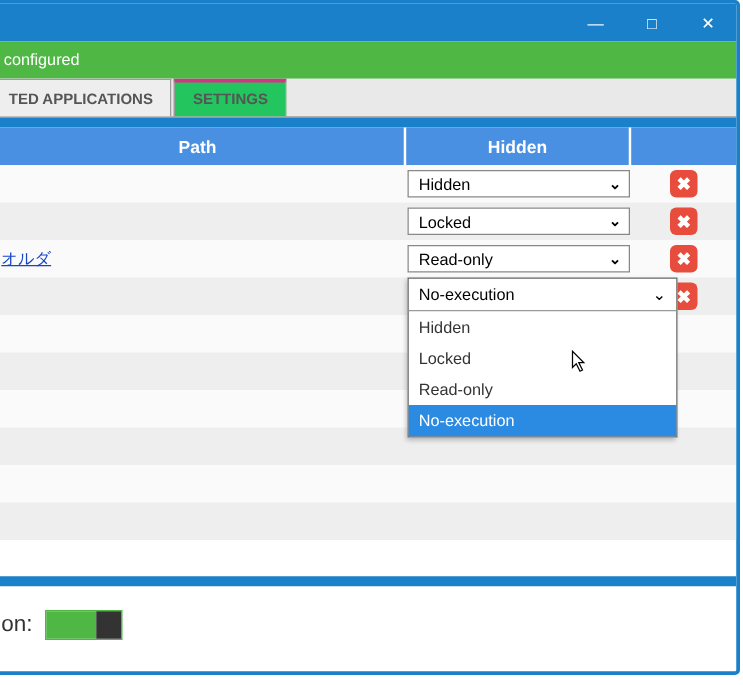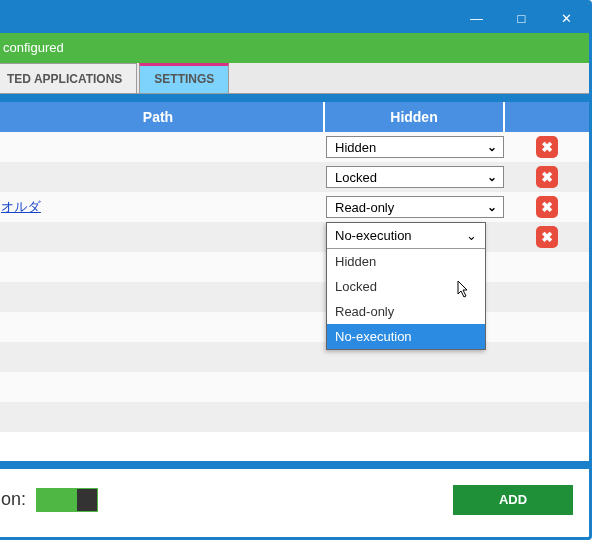--- a/index.html
+++ b/index.html
@@ -5,39 +5,39 @@
   * { box-sizing: border-box; margin: 0; padding: 0; }
   body { font-family: "Segoe UI", Arial, sans-serif; font-size: 13px; background: #fff; width: 594px; height: 548px; overflow: hidden; position: relative; }
   .window { position: absolute; left: -10px; top: 0; width: 602px; height: 540px; border: 3px solid #1a80c9; border-radius: 4px; background: #fff; overflow: hidden; }
   .titlebar { height: 30px; background: #1a80c9; display: flex; justify-content: flex-end; align-items: center; }
   .win-btn { width: 45px; height: 30px; display: flex; align-items: center; justify-content: center; color: #fff; }
   .win-btn.close { background: transparent; }
   .green-strip { background: #4fb845; color: #fff; height: 30px; line-height: 30px; padding: 0 10px; font-size: 13px; }
   .tabs { display: flex; background: #e9e9e9; border-bottom: 1px solid #9c9c9c; }
   .tab { height: 30px; padding: 0 14px; line-height: 30px; color: #555; font-weight: 700; font-size: 12px; border: 1px solid #9c9c9c; margin-right: 2px; background: #eeeeee; border-bottom: none; }
   .tab.first { border-left: none; }
-  .tab.active { background: #7dd3fc; border-top: 3px solid #d63384; line-height: 26px; }
+  .tab.active { background: #22c55e; border-top: 3px solid #d63384; line-height: 26px; }
   .blue-strip { height: 8px; background: #1a80c9; }
   .table-head { display: flex; height: 30px; }
   .th { background: #4a90e2; color: #fff; font-weight: 700; font-size: 14px; display: flex; align-items: center; justify-content: center; border-right: 2px solid #fff; }
   .th.path { width: 332px; }
   .th.action { width: 180px; }
   .th.last { flex: 1; border-right: none; }
   .rows { }
   .row { height: 30px; display: flex; align-items: center; position: relative; }
   .row.odd { background: #fafafa; }
   .row.even { background: #eeeeee; }
   .cell-path { width: 332px; padding-left: 8px; color: #1845c7; text-decoration: underline; font-size: 13px; }
   .cell-path.plain { color: #000; text-decoration: none; }
   .cell-action { width: 180px; display: flex; align-items: center; justify-content: flex-start; }
   .sel { width: 178px; height: 22px; border: 1px solid #888; background: #fff; display: flex; align-items: center; justify-content: space-between; padding: 0 6px 0 8px; font-size: 13px; margin-left: 1px; position: relative; }
   .sel .chev { font-weight: 900; font-size: 12px; }
   .cell-del { flex: 1; display: flex; align-items: center; justify-content: center; }
   .delbtn { width: 22px; height: 22px; background: #e74c3c; border-radius: 5px; display: flex; align-items: center; justify-content: center; color: #fff; font-weight: 900; font-size: 14px; }
-  .dropdown { position: absolute; left: 333px; top: 0; width: 160px; border: 1px solid #666; background: #fff; box-shadow: -1px 2px 4px rgba(0,0,0,0.25); z-index: 10; }
+  .dropdown { position: absolute; left: 333px; top: 0; width: 216px; border: 1px solid #666; background: #fff; box-shadow: -1px 2px 4px rgba(0,0,0,0.25); z-index: 10; }
   .dropdown .sel-top { height: 26px; line-height: 26px; padding: 0 8px; border-bottom: 1px solid #999; display:flex; justify-content:space-between; align-items:center; }
   .dropdown .opt { height: 25px; line-height: 25px; padding: 0 8px; color: #333; font-size: 13px; }
   .dropdown .opt.hi { background: #2b8ae2; color: #fff; }
   .footer { position: absolute; left: 0; right: 0; bottom: 0; height: 70px; padding: 8px 16px 14px 8px; display:flex; align-items:center; justify-content:space-between; border-top:1px solid transparent; }
   .footer-left { display:flex; align-items:center; gap:10px; font-size:18px; color:#333; }
   .toggle { width: 62px; height: 24px; border: 1px solid #4fb845; display:flex; }
   .toggle .on { flex: 2; background: #4fb845; }
   .toggle .off { flex: 1; background: #333; }
   .addbtn { width: 120px; height: 30px; background: #1f9038; color:#fff; font-weight:600; font-size:13px; display:flex; align-items:center; justify-content:center; }
   .blue-bottom { position:absolute; left:0; right:0; bottom:68px; height:8px; background:#1a80c9; }
@@ -147,19 +147,18 @@
   <div class="blue-bottom"></div>
 
   <div class="footer">
     <div class="footer-left">
       <span>on:</span>
       <div class="toggle">
         <div class="on"></div>
         <div class="off"></div>
       </div>
     </div>
-    <div class="addbtn">ADD</div>
   </div>
 </div>
 
 <svg class="cursor" width="20" height="22">
   <path d="M6 1 L6 14 L9 11 L12 17 L14 16 L11 10 L15 10 Z" fill="#fff" stroke="#000" stroke-width="1"></path>
 </svg>
 
 </body></html>

